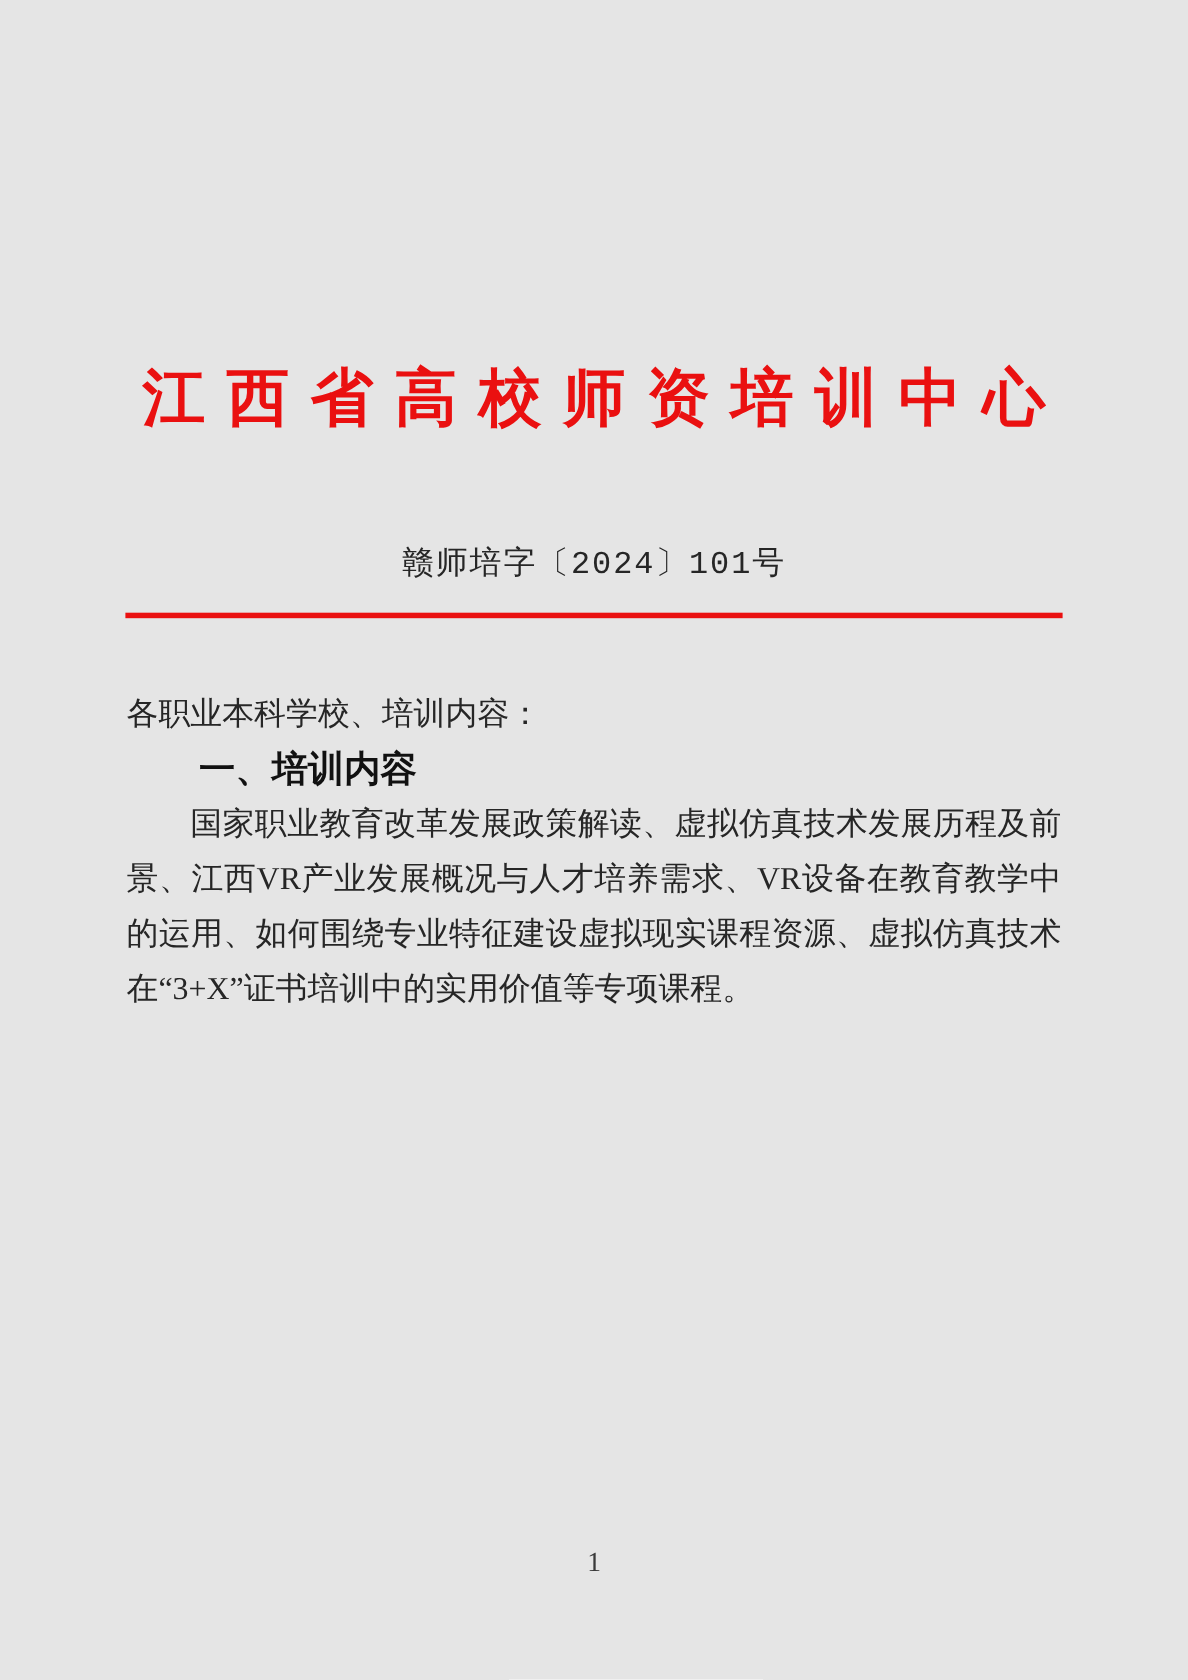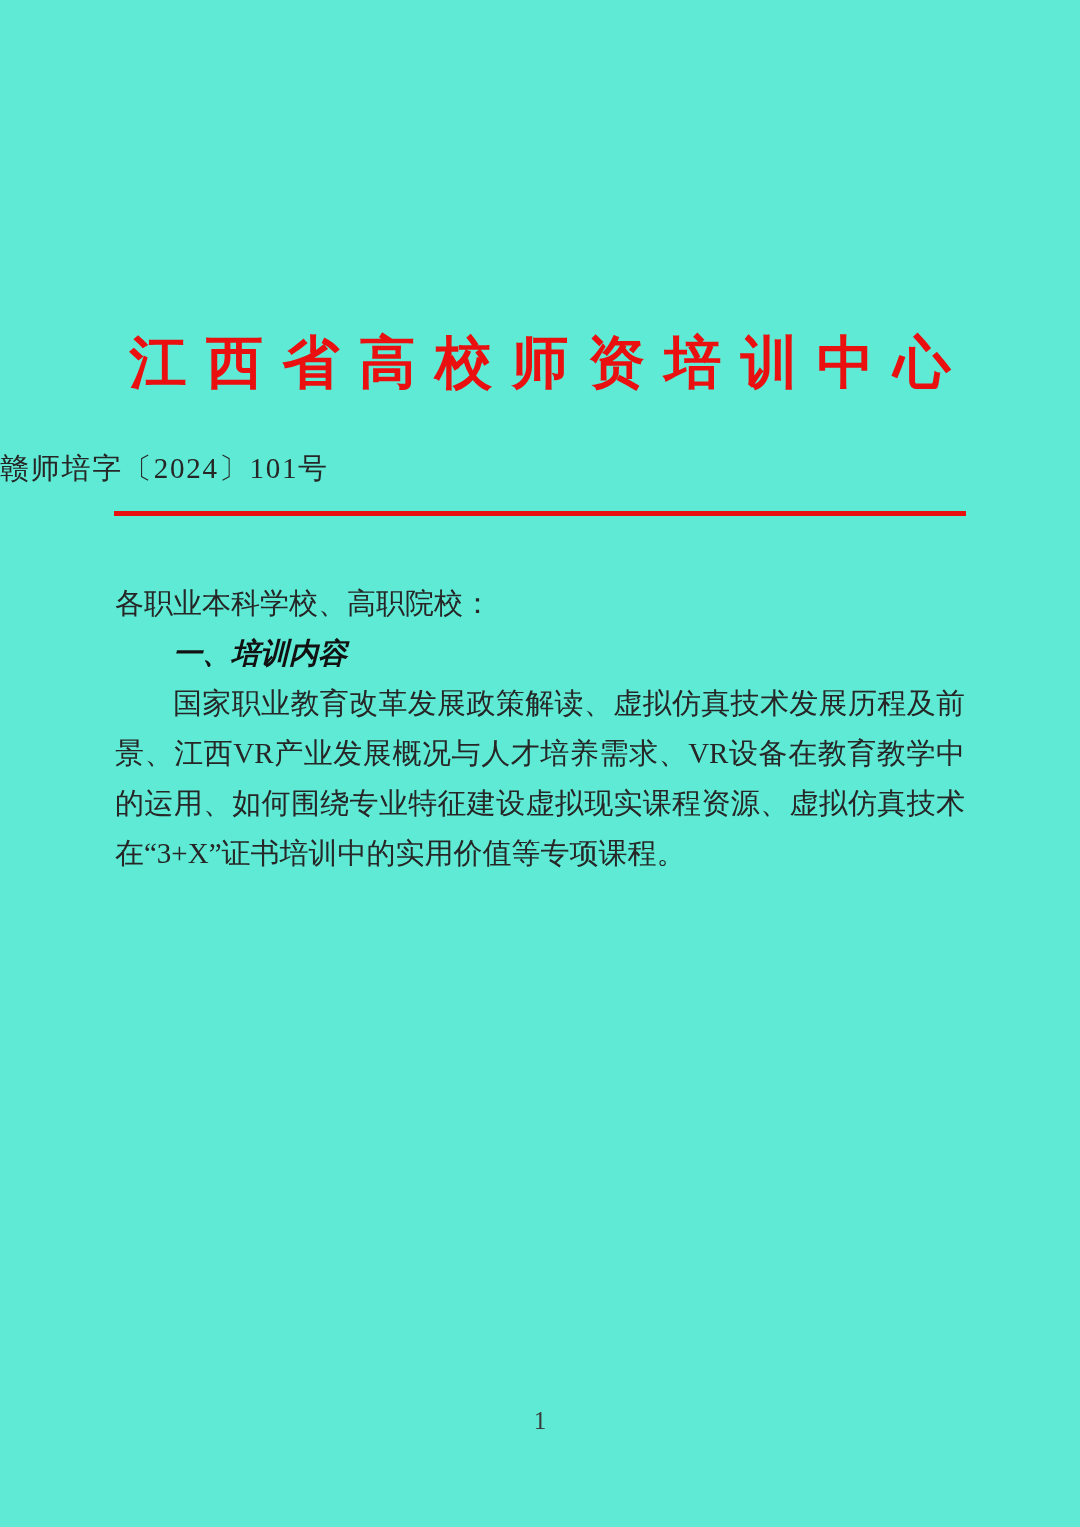--- a/index.html
+++ b/index.html
@@ -4,45 +4,46 @@
 <style>
   html, body {
     margin: 0;
     padding: 0;
     background: #ffffff;
   }
   .page {
     position: relative;
     width: 1080px;
     height: 1527px;
-    background: #5eead4;
+    background: #e5e5e5;
     overflow: hidden;
     color: #222222;
     font-family: "Liberation Serif", "DejaVu Serif", serif;
   }
   .letterhead {
     padding-top: 334px;
     text-align: center;
     font-size: 57px;
     line-height: 1;
     font-weight: 700;
     letter-spacing: 0.34em;
     white-space: nowrap;
   }
   .letterhead .lh-inner {
     
     margin-right: -0.34em;
   }
   .doc-number {
-    margin-top: 62px;
-    text-align: left;
+    margin-top: 108px;
+    text-align: center;
     font-size: 29px;
     line-height: 30px;
     color: #262626;
     letter-spacing: 0.06em;
+    font-family: Liberation Mono, monospace;
   }
   .red-line {
     width: 852px;
     height: 5px;
     margin: 28px auto 0 auto;
   }
   .doc-title {
     margin-top: 46px;
     text-align: center;
     font-weight: 700;
@@ -62,22 +63,21 @@
     margin: 0;
     padding: 0;
   }
   .indent {
     text-indent: 2em;
   }
   .section-heading {
     font-family: "Liberation Sans", "DejaVu Sans", sans-serif;
     font-weight: 700;
     color: #111111;
-    font-size: 29px;
-    font-style: italic;
+    font-size: 33px;
   }
   .page-number {
     position: absolute;
     bottom: 92px;
     left: 0;
     right: 0;
     text-align: center;
     font-size: 25px;
     color: #3a3a3a;
   }
@@ -90,20 +90,20 @@
   <div class="letterhead" style="color: rgb(234, 16, 16);">
     <span class="lh-inner">江西省高校师资培训中心</span>
   </div>
 
   <div class="doc-number">赣师培字〔2024〕101号</div>
 
   <div class="red-line" style="background-color: rgb(234, 16, 16);"></div>
 
 
   <div class="body-text">
-    <p>各职业本科学校、高职院校：</p>
+    <p>各职业本科学校、培训内容：</p>
     <p class="indent section-heading">一、培训内容</p>
     <p class="indent">国家职业教育改革发展政策解读、虚拟仿真技术发展历程及前景、江西VR产业发展概况与人才培养需求、VR设备在教育教学中的运用、如何围绕专业特征建设虚拟现实课程资源、虚拟仿真技术在“3+X”证书培训中的实用价值等专项课程。</p>
   </div>
 
   <div class="page-number">1</div>
 
 </div>
 
 </body></html>

